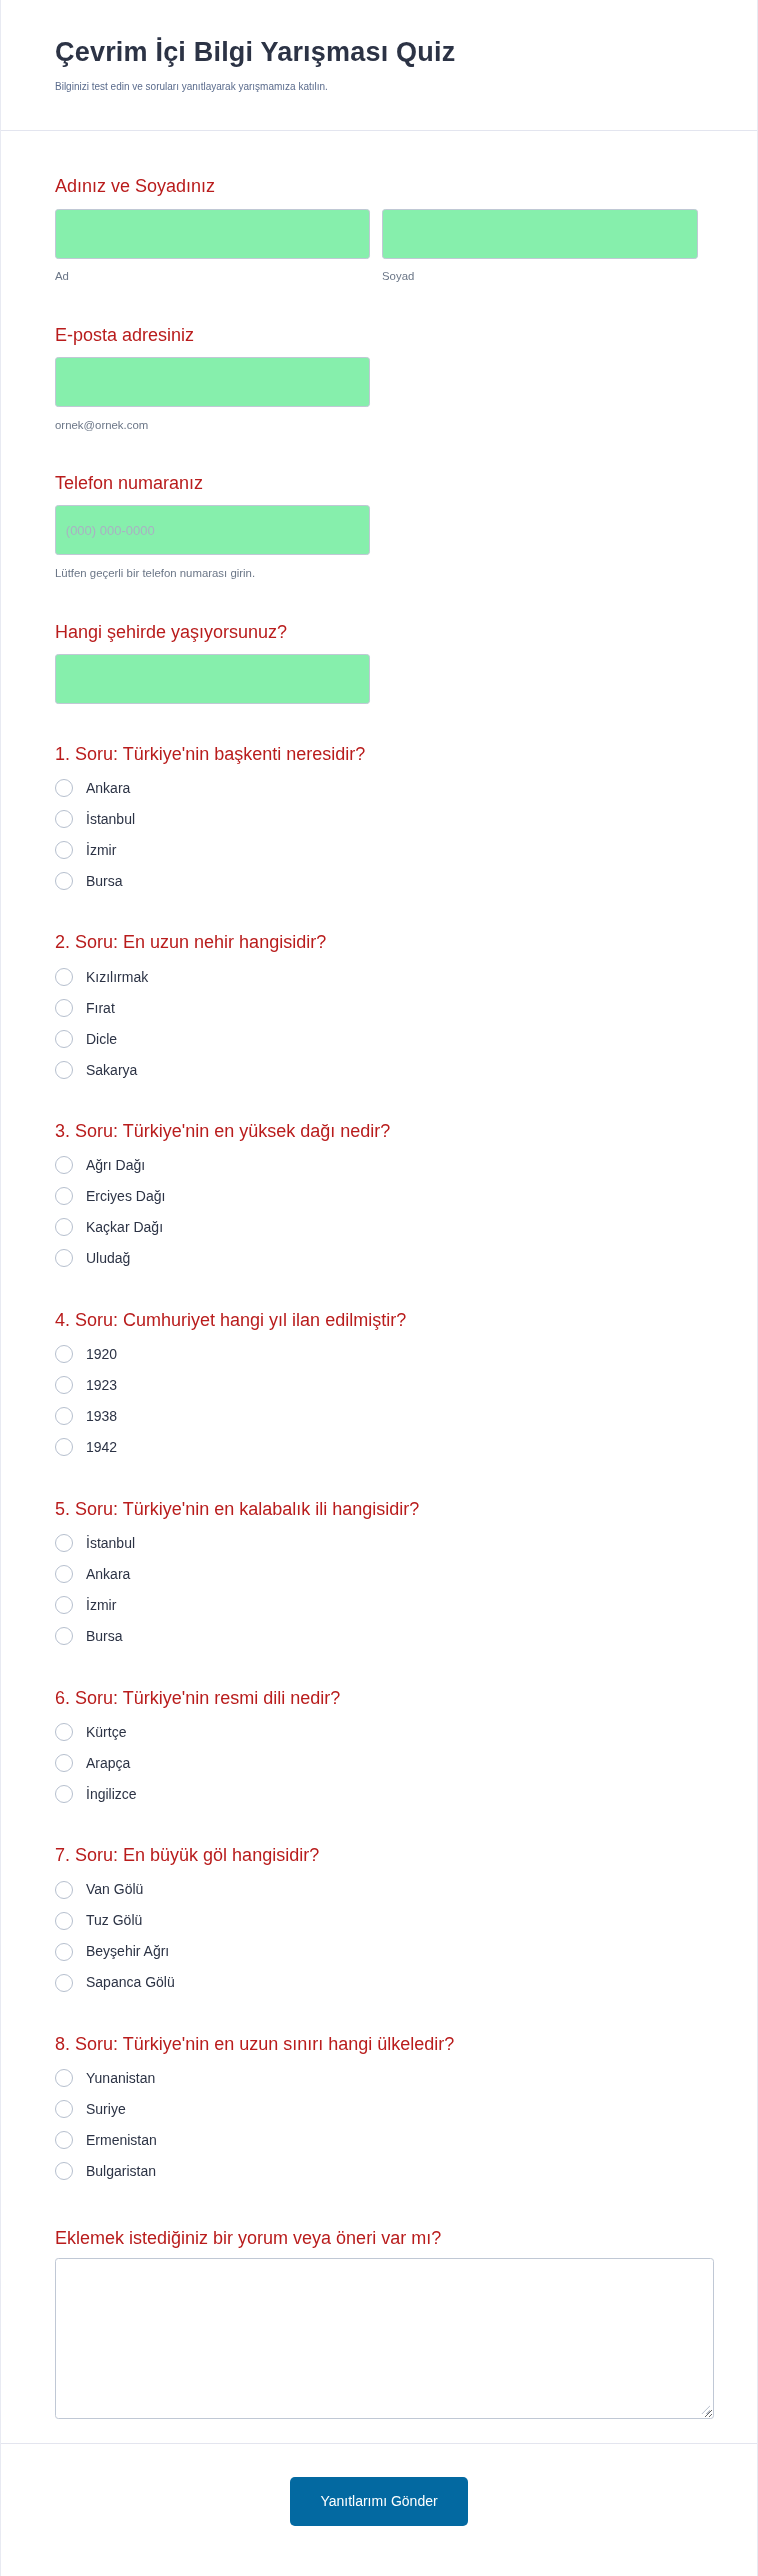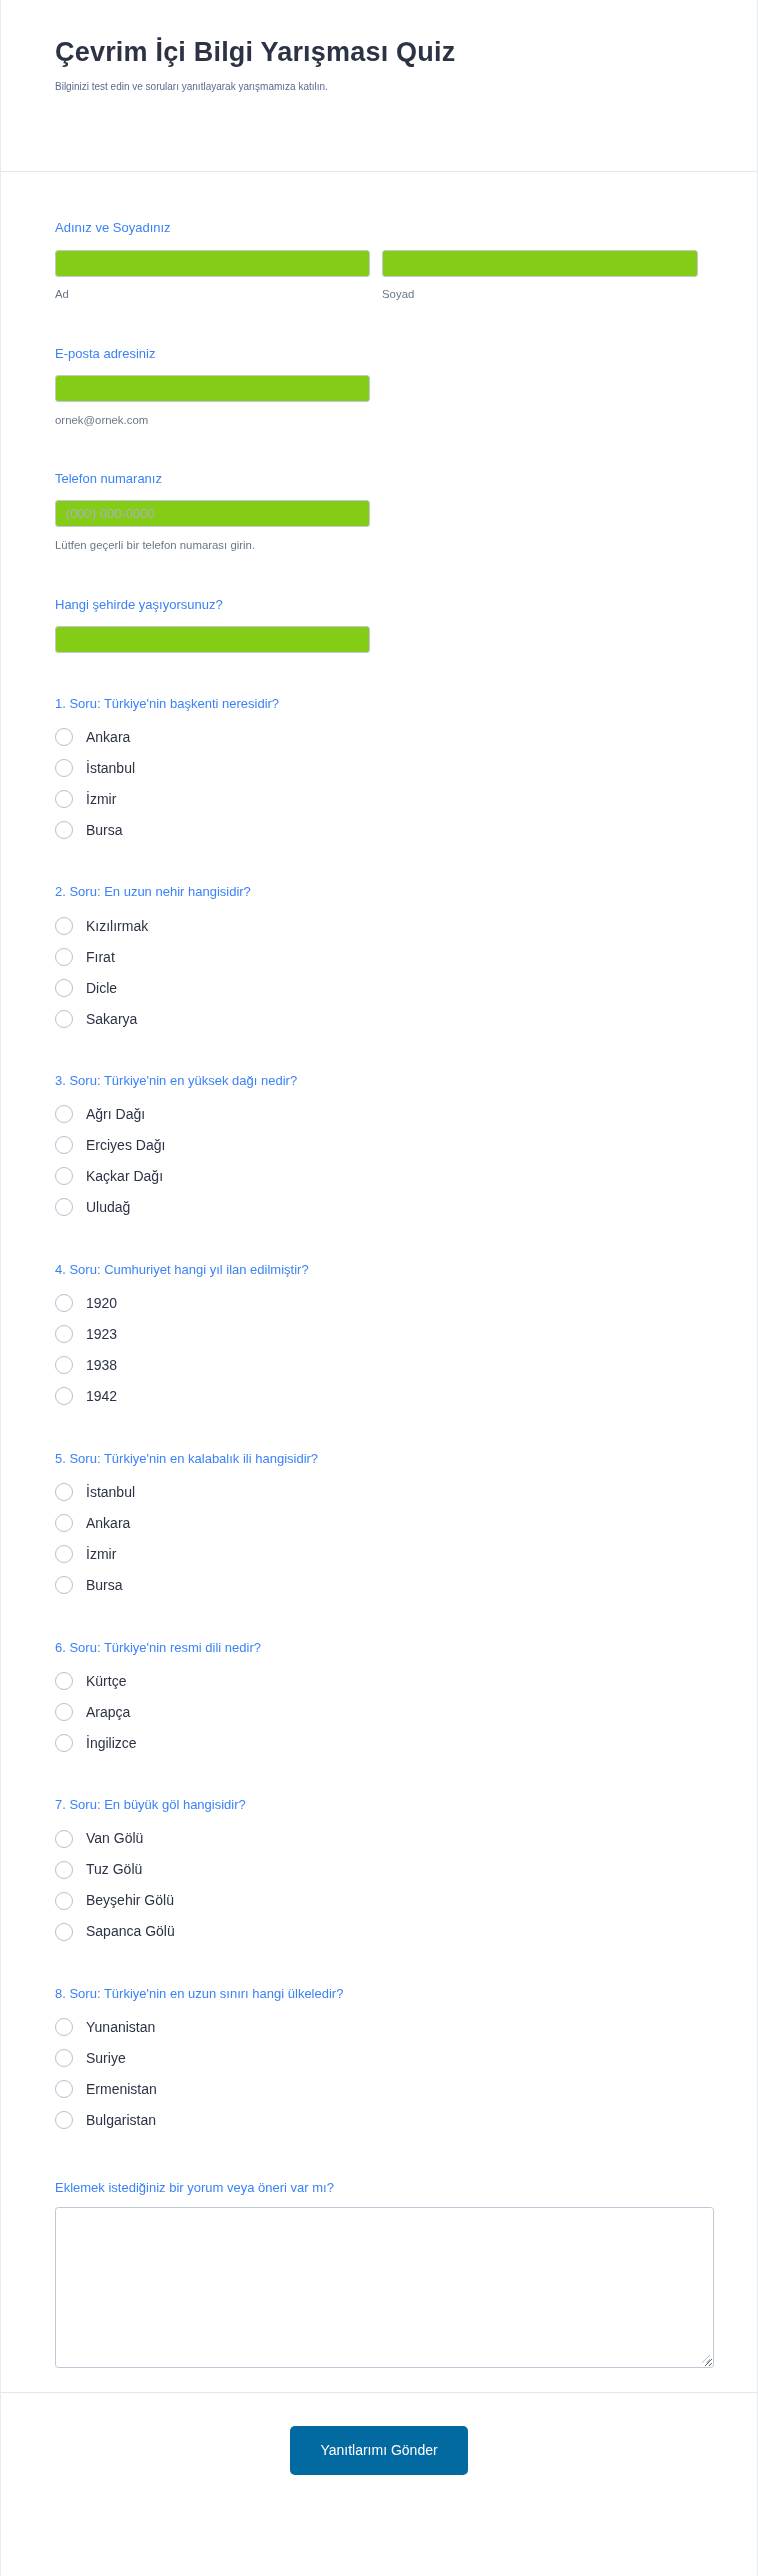--- a/index.html
+++ b/index.html
@@ -13,21 +13,21 @@
     min-height: 2576px;
     box-sizing: border-box;
     background: #ffffff;
     border-left: 0.8px solid #e8eaf2;
     border-right: 0.8px solid #e8eaf2;
     margin: 0 auto;
   }
   
   .form-header {
     box-sizing: border-box;
-    height: 172px;
+    height: 131px;
     padding: 34px 54px 0 54px;
     border-bottom: 0.8px solid #e3e5ef;
   }
   .form-title {
     margin: 0;
     font-size: 27px;
     line-height: 36px;
     font-weight: 600;
     color: #2c3345;
     letter-spacing: 0.2px;
@@ -37,35 +37,35 @@
     font-size: 10px;
     line-height: 18px;
     font-weight: 400;
     color: #5a6b8c;
   }
   
   .form-body { padding: 0 45px 0 54px; }
   .field { margin-top: 42px; }
   .form-body > .field:first-child { margin-top: 46px; }
   .field-label {
-    font-size: 13px;
+    font-size: 18px;
     line-height: 19.6px;
     font-weight: 500;
-    color: #3b82f6;
+    color: #b91c1c;
   }
   .text-input {
     display: block;
     box-sizing: border-box;
     margin-top: 11.4px;
     width: 315px;
-    height: 27px;
+    height: 50px;
     padding: 0 9.8px;
     border: 0.8px solid #c0c8d5;
     border-radius: 3.3px;
-    background: #84cc16;
+    background: #86efac;
     font-family: "Liberation Sans", sans-serif;
     font-size: 13px;
     color: #2c3345;
     outline: none;
   }
   .text-input::placeholder { color: #a9b1c2; opacity: 1; }
   .cols { display: flex; gap: 12px; margin-top: 12.2px; }
   .col .text-input { margin-top: 0; }
   .col-first  { width: 315px; }
   .col-last   { width: 316px; }
@@ -311,21 +311,21 @@
           <div class="option">
             <span class="radio"></span>
             <span class="option-label">Van Gölü</span>
           </div>
           <div class="option">
             <span class="radio"></span>
             <span class="option-label">Tuz Gölü</span>
           </div>
           <div class="option">
             <span class="radio"></span>
-            <span class="option-label">Beyşehir Gölü</span>
+            <span class="option-label">Beyşehir Ağrı</span>
           </div>
           <div class="option">
             <span class="radio"></span>
             <span class="option-label">Sapanca Gölü</span>
           </div>
         </section>
         <section class="question">
           <div class="field-label q-label">8. Soru: Türkiye'nin en uzun sınırı hangi ülkeledir?</div>
           <div class="option">
             <span class="radio"></span>

